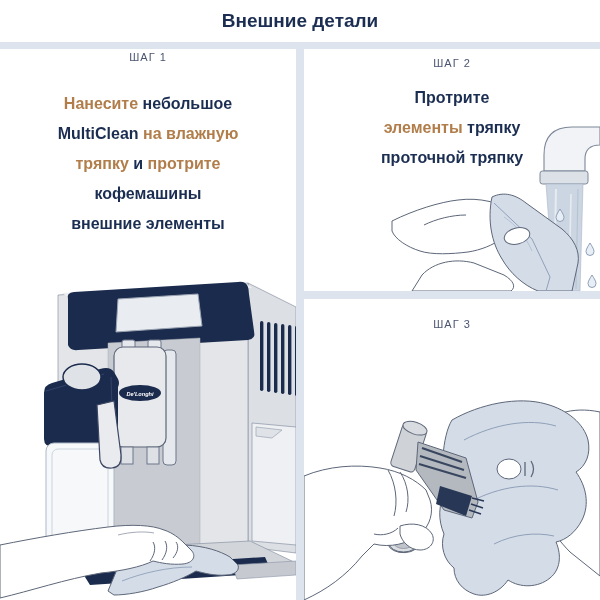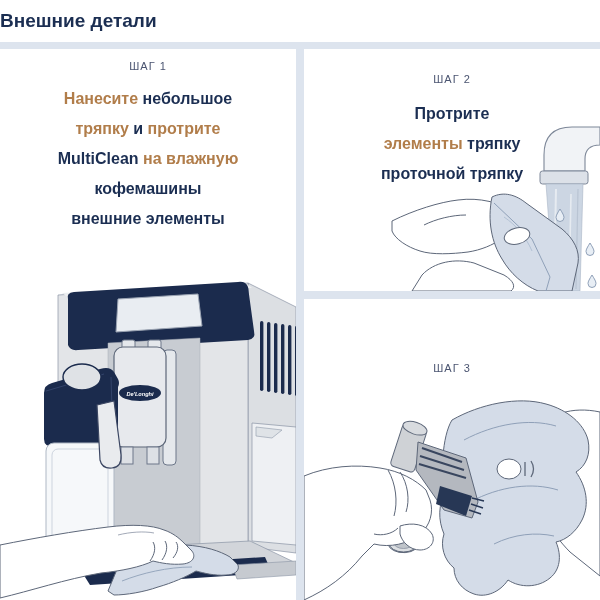--- a/index.html
+++ b/index.html
@@ -7,38 +7,38 @@
     --panel_bg:#ffffff; --ill_navy:#1b2b4d; --ill_outline:#5d6779;
     --machine_light:#e3e5e8; --machine_mid:#cfd3d8; --machine_recess:#c8ccd2;
     --cloth_blue:#d4dce8; --water_blue:#ccd6e3; --screen_gray:#e9edf2;
   }
   html,body{margin:0;padding:0;background:#ffffff;}
   .screen{
     width:600px;height:600px;box-sizing:border-box;background:var(--panel_bg);
     font-family:"Liberation Sans","DejaVu Sans",sans-serif;
     box-shadow:inset 0 0 0 1px #e7ecf3;position:relative;overflow:hidden;
   }
-  .header{height:42px;display:flex;align-items:center;justify-content:flex-start;background:var(--panel_bg);}
+  .header{height:42px;display:flex;align-items:center;justify-content:center;background:var(--panel_bg);}
   .header-title{font-size:19px;font-weight:700;color:var(--navy);}
   .hband{height:7px;background:var(--divider);}
   .content{display:grid;grid-template-columns:296px 8px 296px;height:551px;}
   .vdivider{background:var(--divider);}
   .panel{position:relative;background:var(--panel_bg);overflow:hidden;}
   .right-col{display:flex;flex-direction:column;height:551px;}
   .panel-step2{height:242px;}
   .rdivider{height:8px;background:var(--divider);}
   .panel-step3{height:301px;}
   .step-label{font-size:11px;letter-spacing:1px;color:var(--step_label);text-align:center;font-weight:400;position:relative;z-index:2;}
   .step-text{font-size:16px;font-weight:700;line-height:30px;text-align:center;position:relative;z-index:2;}
   .rich-line{white-space:nowrap;}
   .seg.normal{color:var(--navy);}
   .seg.accent{color:var(--accent);}
-  .p1-label{padding-top:11px;margin-bottom:12px;}
-  .p2-label{padding-top:24px;margin-bottom:14px;}
-  .p3-label{padding-top:19px;margin-bottom:12px;margin-top:44px;}
+  .p1-label{padding-top:2px;margin-bottom:26px;}
+  .p2-label{padding-top:8px;margin-bottom:14px;}
+  .p3-label{padding-top:19px;margin-bottom:12px;}
   .illu{position:absolute;left:0;bottom:0;z-index:1;display:block;}
   
   .f-navy{fill:var(--ill_navy);} .f-white{fill:#ffffff;} .f-recess{fill:var(--machine_recess);}
   .f-cloth{fill:var(--cloth_blue);} .f-water{fill:var(--water_blue);} .f-screen{fill:var(--screen_gray);}
   .s-out{stroke:var(--ill_outline);stroke-width:1;} .s-thin{stroke:#8a93a5;stroke-width:.7;}
   .nofill{fill:none;}
 </style>
 </head>
 <body>
 
@@ -48,22 +48,22 @@
     <div class="header-title">Внешние детали</div>
   </div>
   <div class="hband"></div>
 
   <div class="content">
 
     <div class="panel">
       <div class="step-label p1-label">ШАГ 1</div>
       <div class="step-text">
           <div class="rich-line"><span class="seg accent">Нанесите </span><span class="seg normal">небольшое</span></div>
+          <div class="rich-line"><span class="seg normal">MultiClean </span><span class="seg accent">на влажную</span></div>
           <div class="rich-line"><span class="seg accent">тряпку </span><span class="seg normal">и </span><span class="seg accent">протрите</span></div>
-          <div class="rich-line"><span class="seg normal">MultiClean </span><span class="seg accent">на влажную</span></div>
           <div class="rich-line"><span class="seg normal">кофемашины</span></div>
           <div class="rich-line"><span class="seg normal">внешние элементы</span></div>
         </div>
 
       <svg class="illu" width="296" height="345" viewBox="0 0 296 345">
 
         <g>
           <polygon class="s-thin" points="248,28 296,52 296,298 248,292" fill="#dcdfe3"></polygon>
           <g>
             <rect class="f-navy" x="260" y="66" width="3.4" height="70" rx="1.7"></rect>

